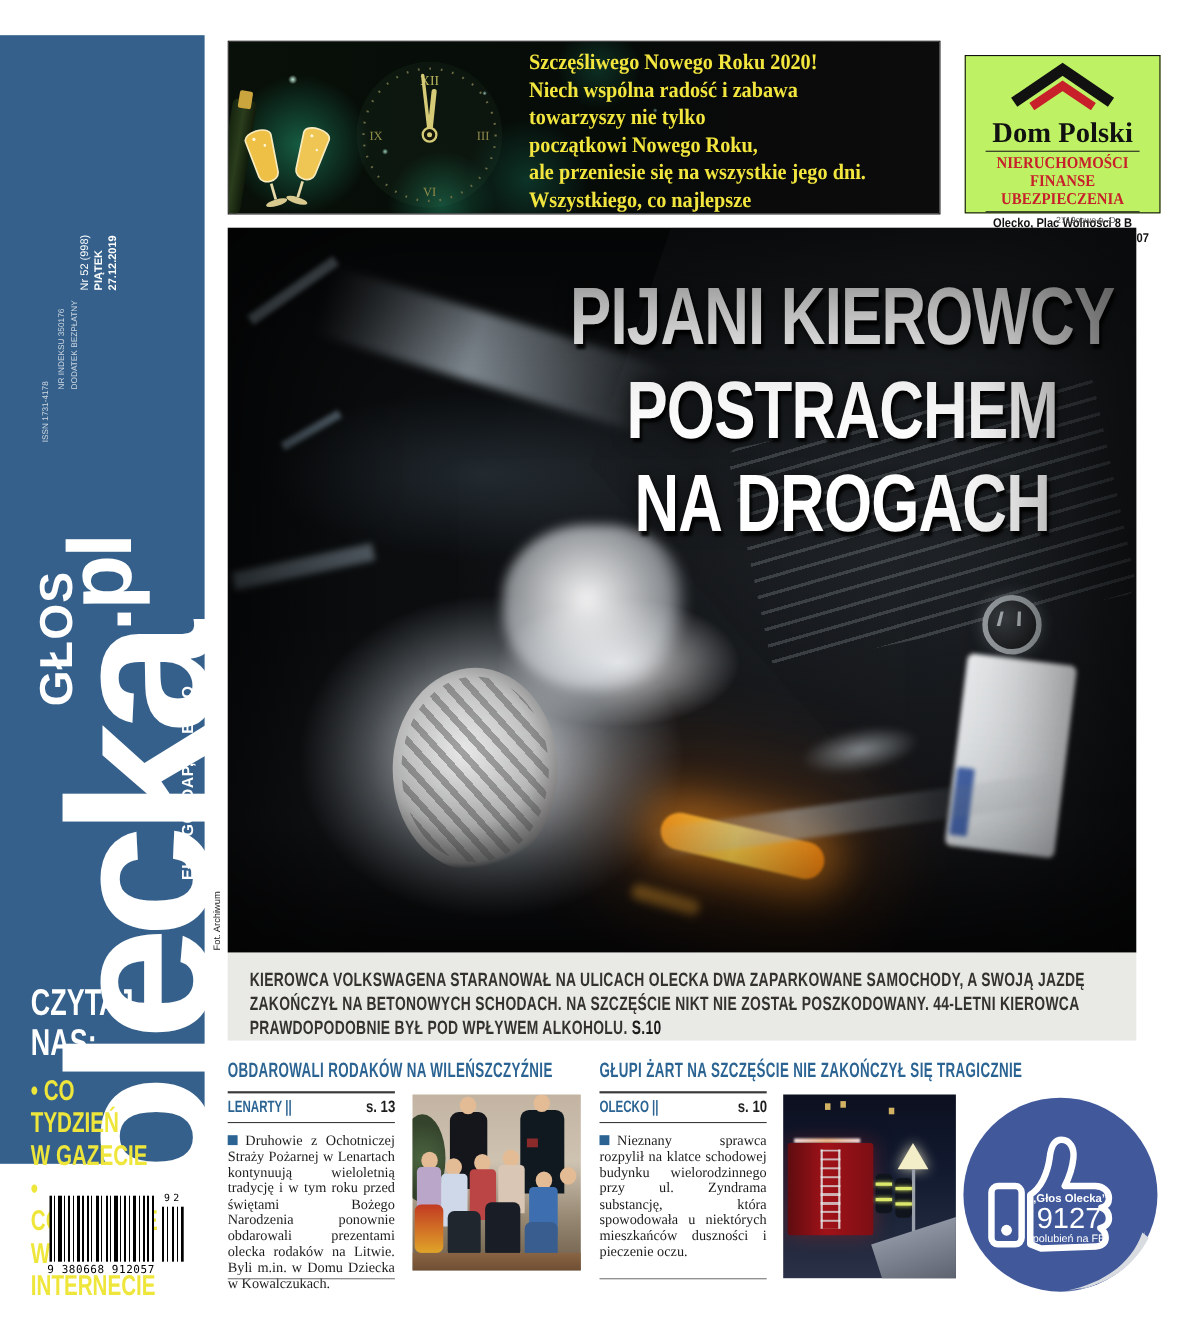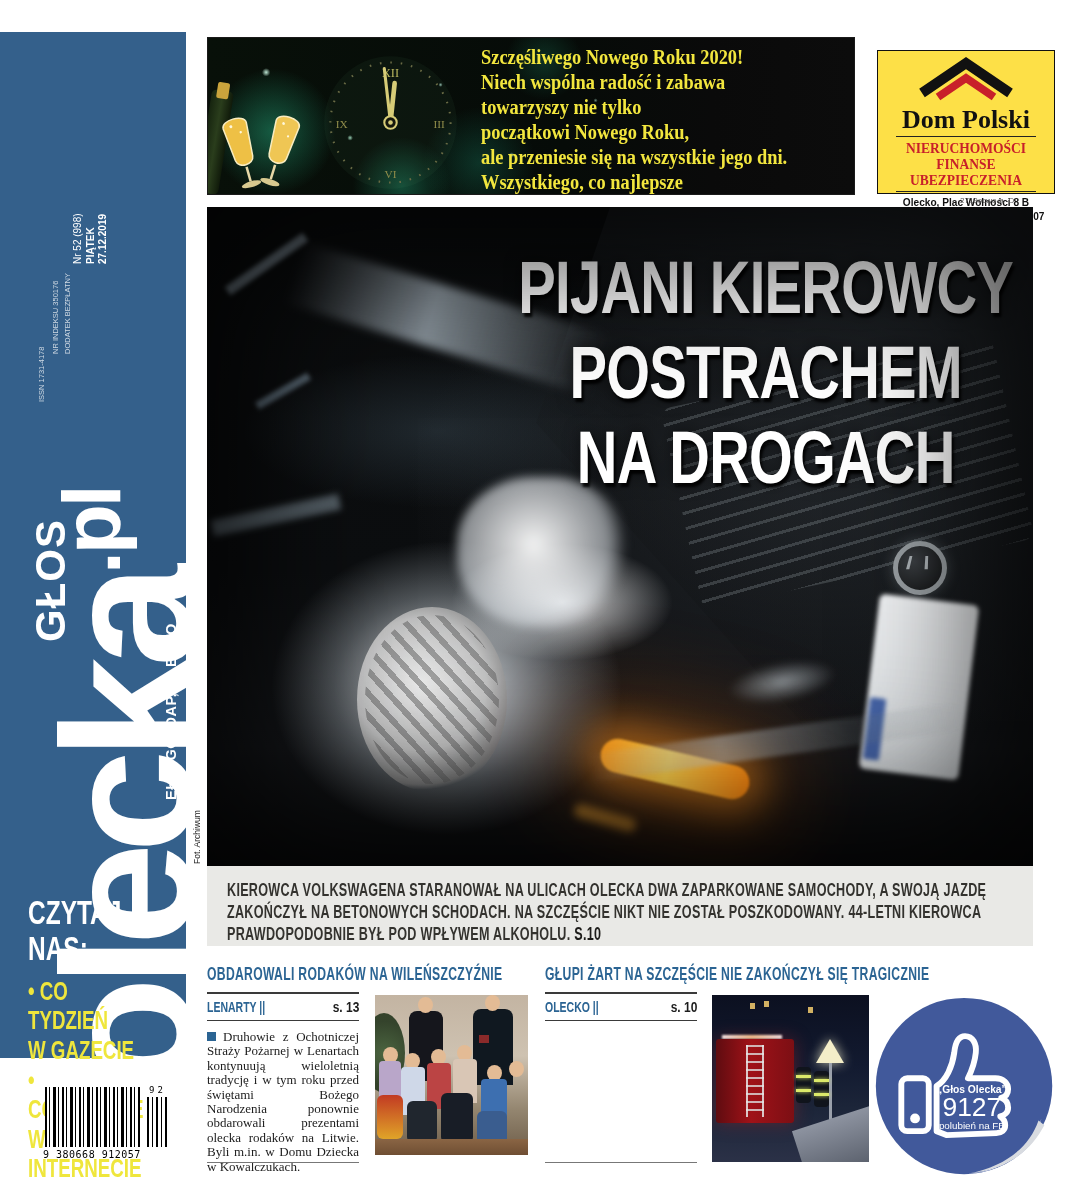--- a/index.html
+++ b/index.html
@@ -46,21 +46,21 @@
   .banner-text{position:absolute;right:5px;top:7px;width:368px;color:#f2e63e;
     font-family:"Liberation Serif",serif;font-weight:bold;font-size:20px;line-height:25px;}
   .banner-text .line{transform:scaleX(.92);transform-origin:0 50%;white-space:nowrap;}
   .bottle{position:absolute;left:-4px;top:52px;width:22px;height:104px;transform:rotate(9deg);
     background:linear-gradient(90deg,#16240f,#2a3d1c 50%,#101a0a);border-radius:5px;}
   .bottle:before{content:"";position:absolute;left:5px;top:-8px;width:12px;height:16px;background:#caa43c;border-radius:2px;}
   
   .reklama-row{left:877px;top:36px;width:178px;display:flex;align-items:center;gap:4px;}
   .reklama-label{font-size:8px;letter-spacing:1px;color:#444;margin-top:21px;}
   .reklama-dots{flex:1;border-bottom:1px dotted #777;height:1px;margin-bottom:2px;}
-  .adbox{left:877px;top:50px;width:178px;height:144px;border:1.5px solid #111;box-sizing:border-box;background:#fde047;text-align:center;}
+  .adbox{left:877px;top:50px;width:178px;height:144px;border:1.5px solid #111;box-sizing:border-box;background:#bef264;text-align:center;}
   .ad-title{font-family:"Liberation Serif",serif;font-weight:bold;font-size:26px;color:#111;line-height:1;margin-top:2px;}
   .ad-div{width:140px;height:0;border-top:1.5px solid #222;margin:3px auto 3px;}
   .ad-red{color:#c8202a;font-weight:bold;font-size:15px;line-height:16px;transform:scaleX(.9);transform-origin:50% 0;font-family:"Liberation Serif",serif;}
   .ad-contact{font-size:11.5px;font-weight:bold;color:#111;line-height:14px;transform:scaleX(.88);transform-origin:50% 0;white-space:nowrap;}
   .ad-code{left:960px;top:196px;font-size:8px;color:#555;}
   
   .photo{left:207px;top:207px;width:826px;height:659px;overflow:hidden;
     background:
       radial-gradient(ellipse 250px 210px at 29% 73%,rgba(238,242,246,.95),rgba(195,205,212,.35) 45%,transparent 70%),
       radial-gradient(ellipse 170px 90px at 43% 60%,rgba(255,255,255,.85),transparent 65%),
@@ -317,20 +317,23 @@
     <div class="bag" style="left:66px;top:98px;width:32px;height:50px;background:#181d26;"></div>
     <div class="bag" style="left:102px;top:116px;width:30px;height:36px;background:#3a5d8f;"></div>
     <div class="floor"></div>
   </div>
 
   <div class="abs art-headline" style="left:545px;top:963px;">GŁUPI ŻART NA SZCZĘŚCIE NIE ZAKOŃCZYŁ SIĘ TRAGICZNIE</div>
   <div class="abs kicker" style="left:545px;top:992px;">
     <span class="k">OLECKO ||</span>
     <span class="p">s. 10</span>
   </div>
+  <div class="abs art-body" style="left:545px;top:1030px;">
+    <span class="sqbullet"></span><span>Nieznany sprawca rozpylił na klatce schodowej budynku wielorodzinnego przy ul. Zyndrama substancję, która spowodowała u niektórych mieszkańców duszności i pieczenie oczu.</span>
+  </div>
   <div class="abs bottom-rule" style="left:545px;top:1162px;"></div>
   <div class="abs ph2">
     <div class="win" style="left:38px;top:8px;"></div>
     <div class="win" style="left:52px;top:6px;"></div>
     <div class="win" style="left:96px;top:12px;"></div>
     <div class="lightbar"></div>
     <div class="truck"></div>
     <div class="ladder"></div>
     <div class="sign"></div>
     <div class="pole"></div>

